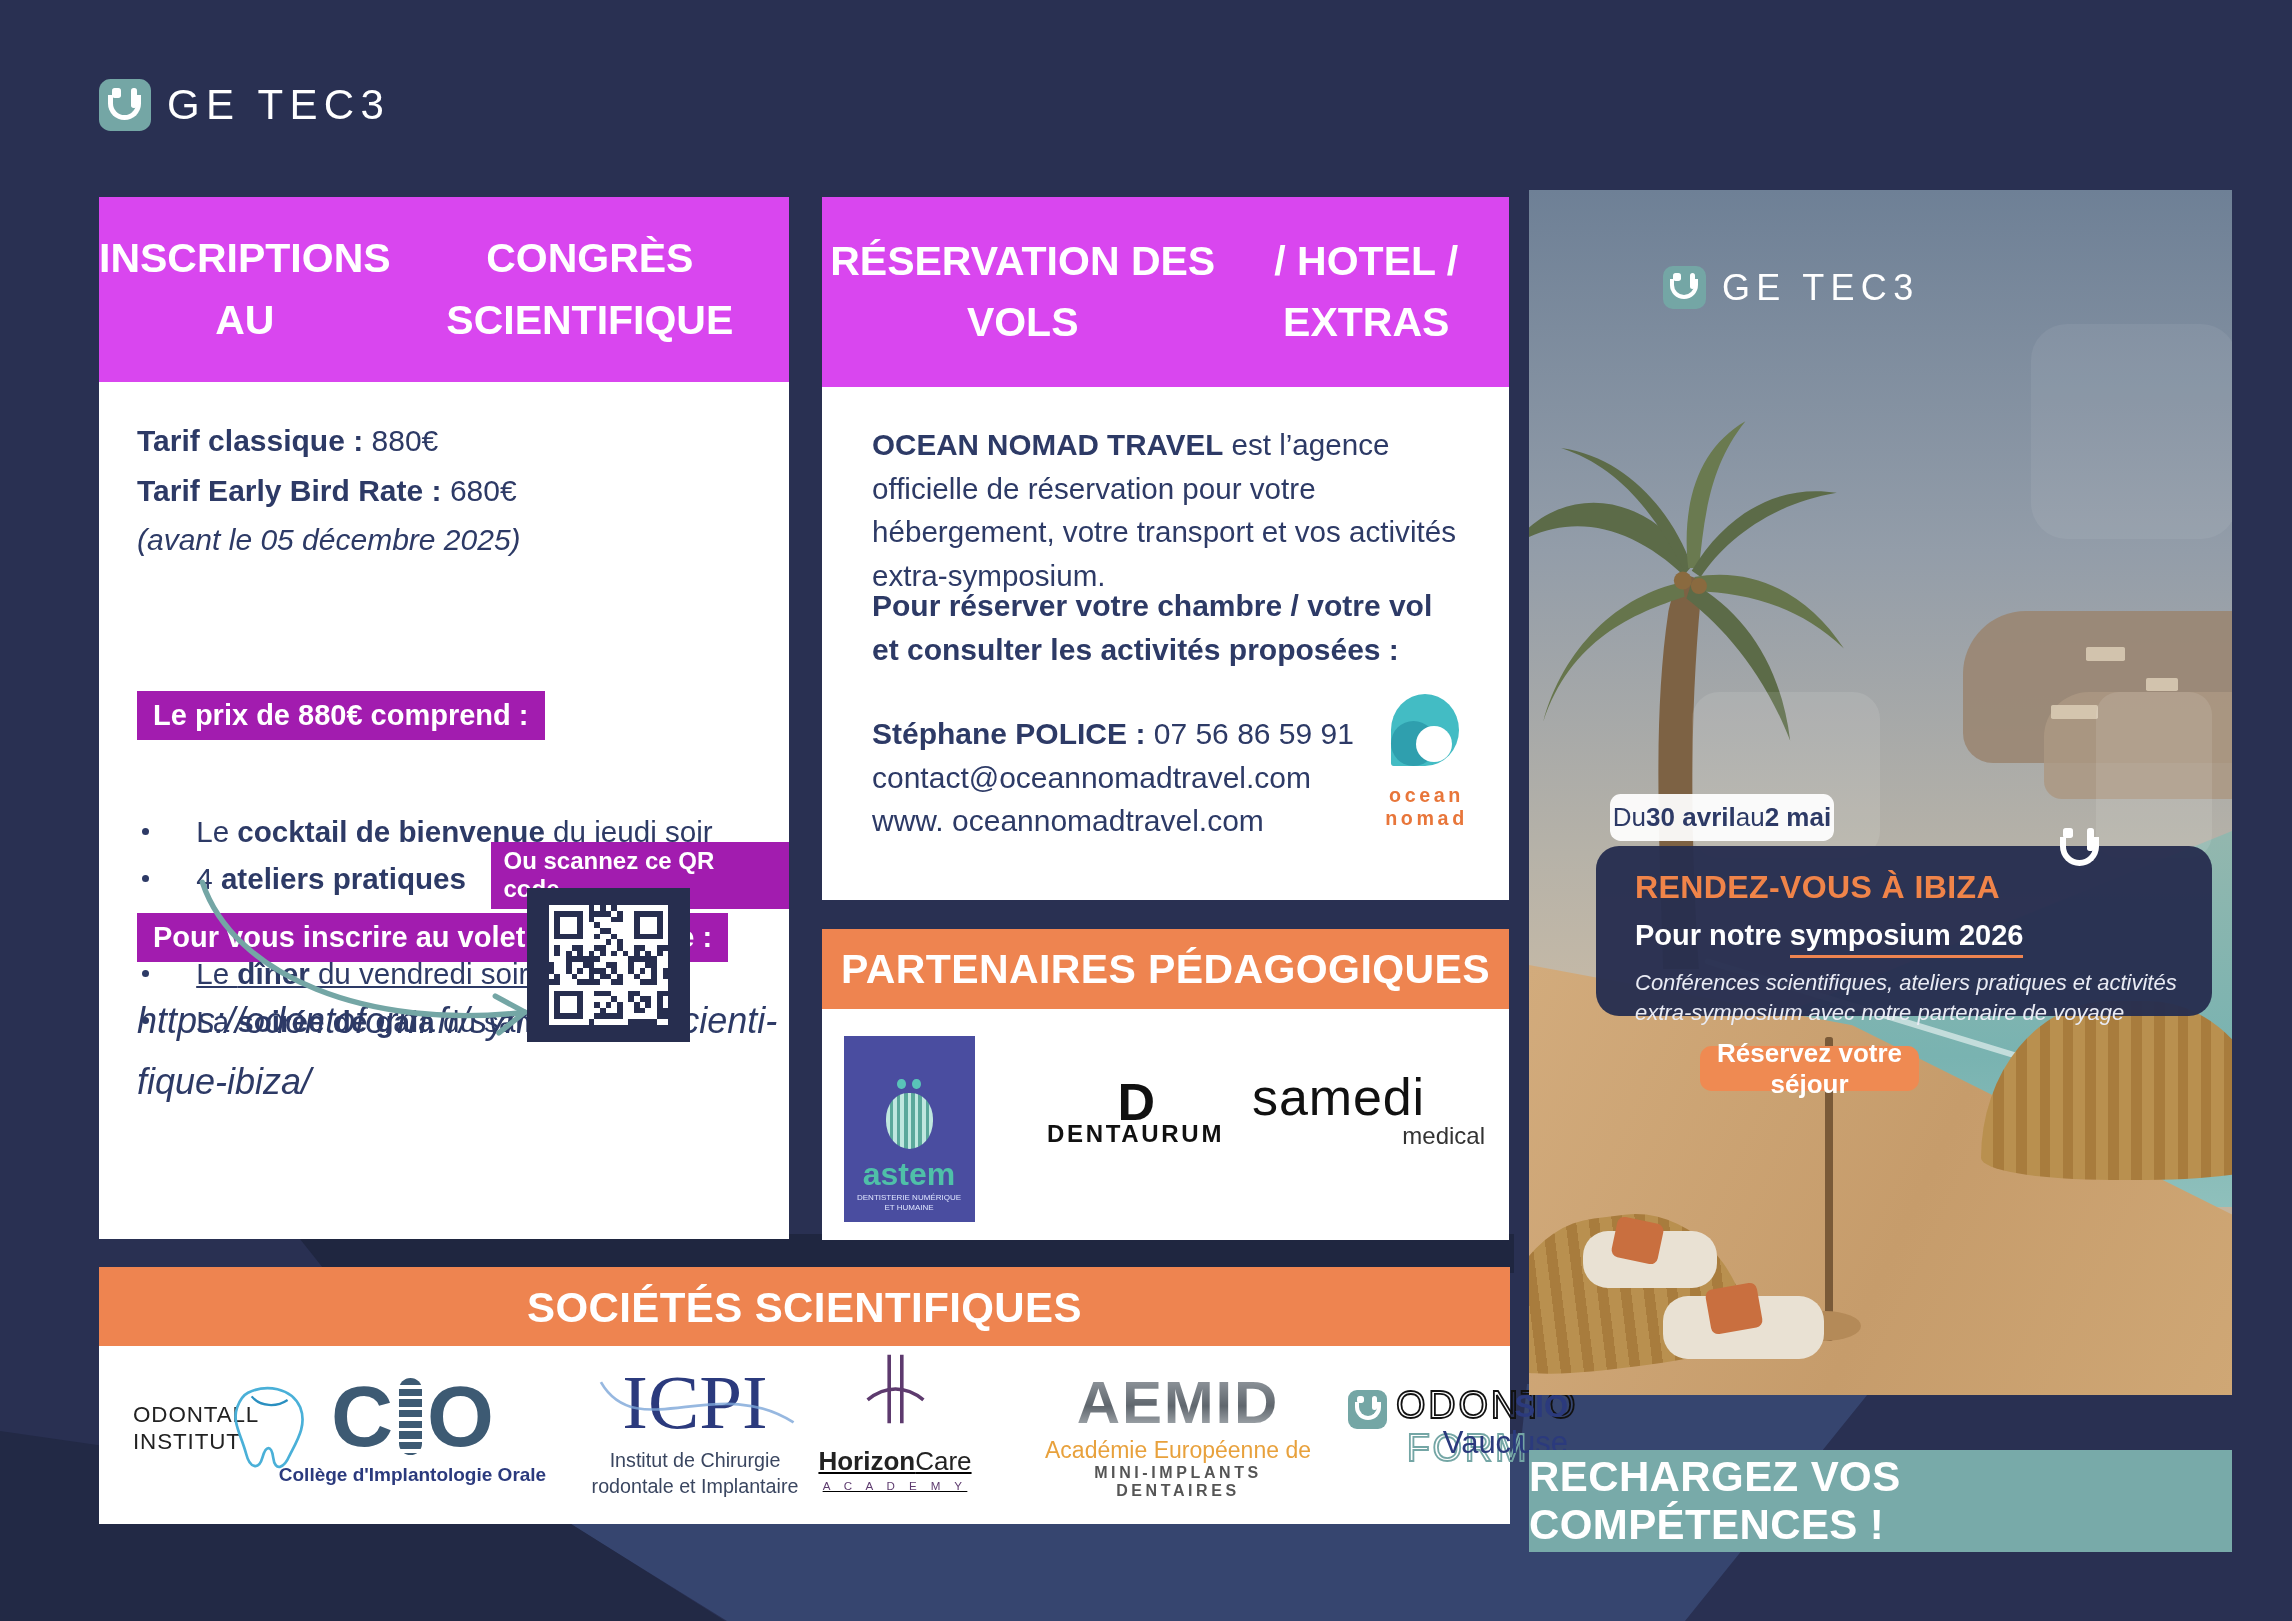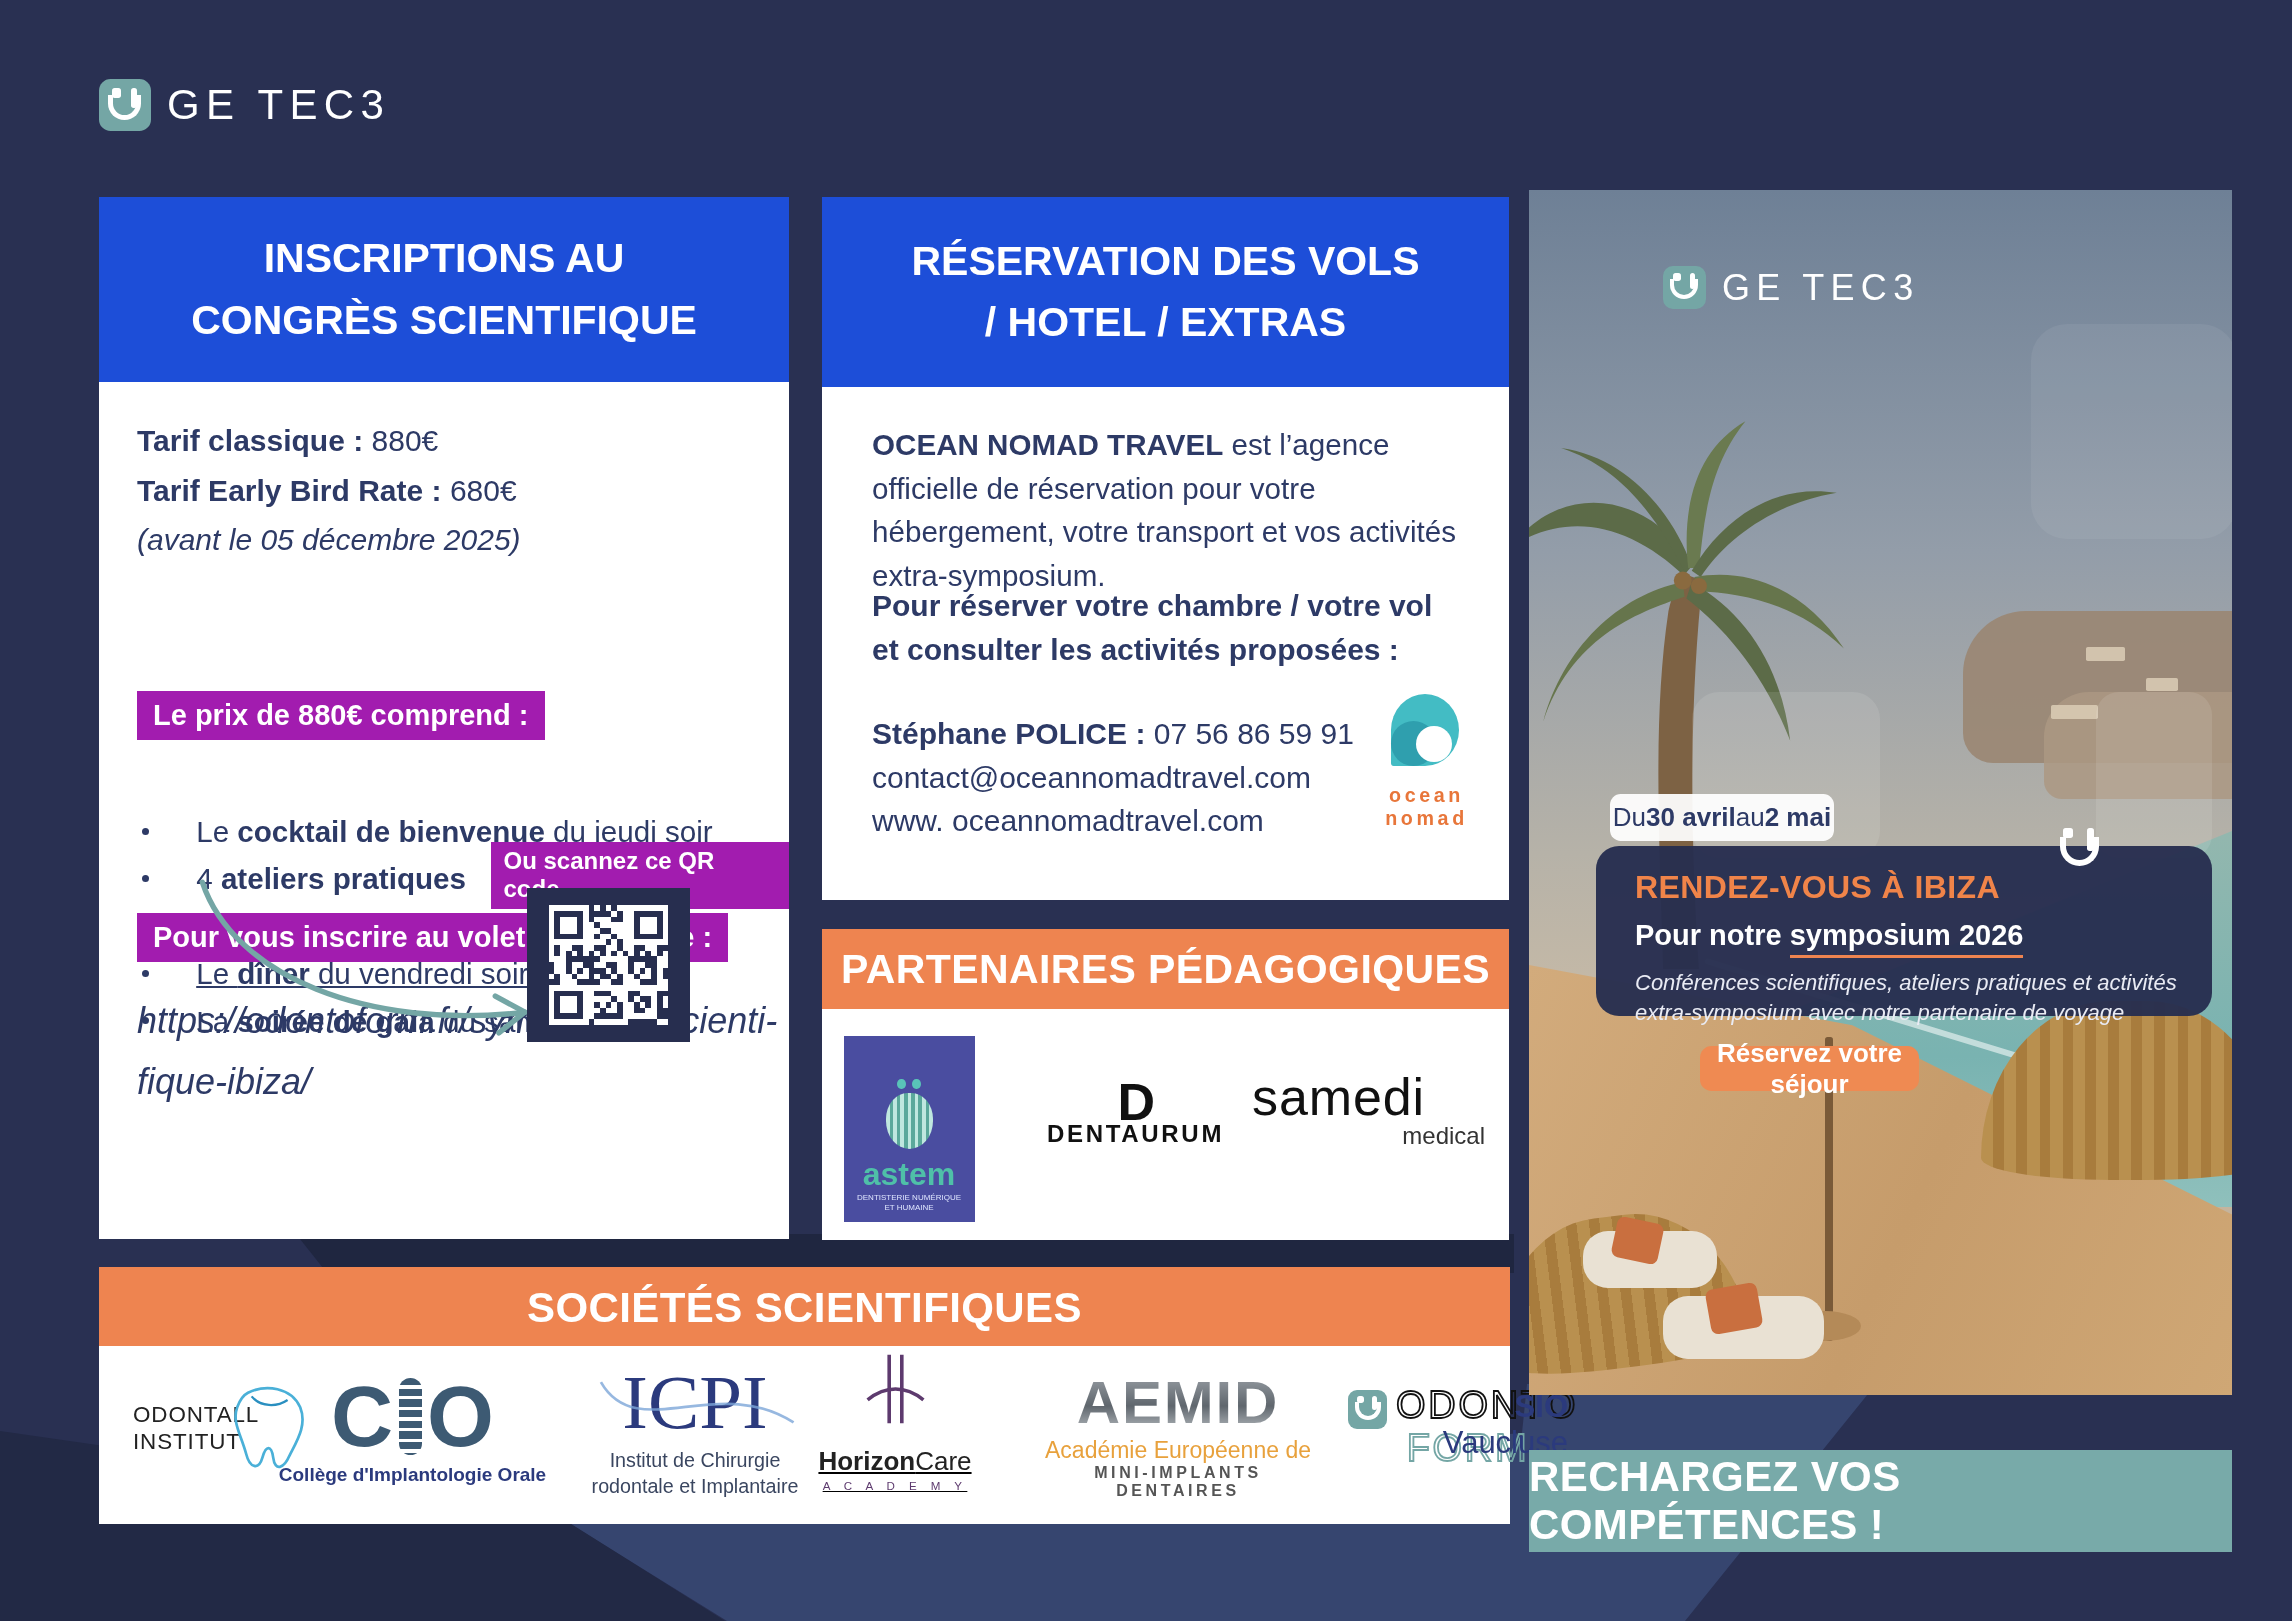--- a/index.html
+++ b/index.html
@@ -28,21 +28,21 @@
   .brand-chip{
     background:#74a6a5;border-radius:11.6px;position:relative;flex:0 0 auto;
   }
   .brand-chip .dot{position:absolute;background:#fff;border-radius:2.7px;}
   .brand-chip .smile{position:absolute;border:5.4px solid #fff;border-top:none;border-radius:0 0 54px 54px;}
   .brand-chip .stub{position:absolute;background:#fff;border-radius:2.7px;}
   .brand-text{color:#fff;letter-spacing:6.3px;font-weight:400;}
   
   .card{background:#fff;}
   .teal-head{
-    background:#1d4ed8;color:#fff;display:flex;flex-direction:column;
+    background:#d946ef;color:#fff;display:flex;flex-direction:row;
     align-items:center;justify-content:center;text-align:center;
     font-weight:800;
   }
   .teal-head div{line-height:1.5;}
   .orange-band{
     background:#ee8450;color:#fff;display:flex;align-items:center;justify-content:center;
     font-weight:800;letter-spacing:0.4px;
   }
   .navy{color:#2d3a66;}
   .chip{

